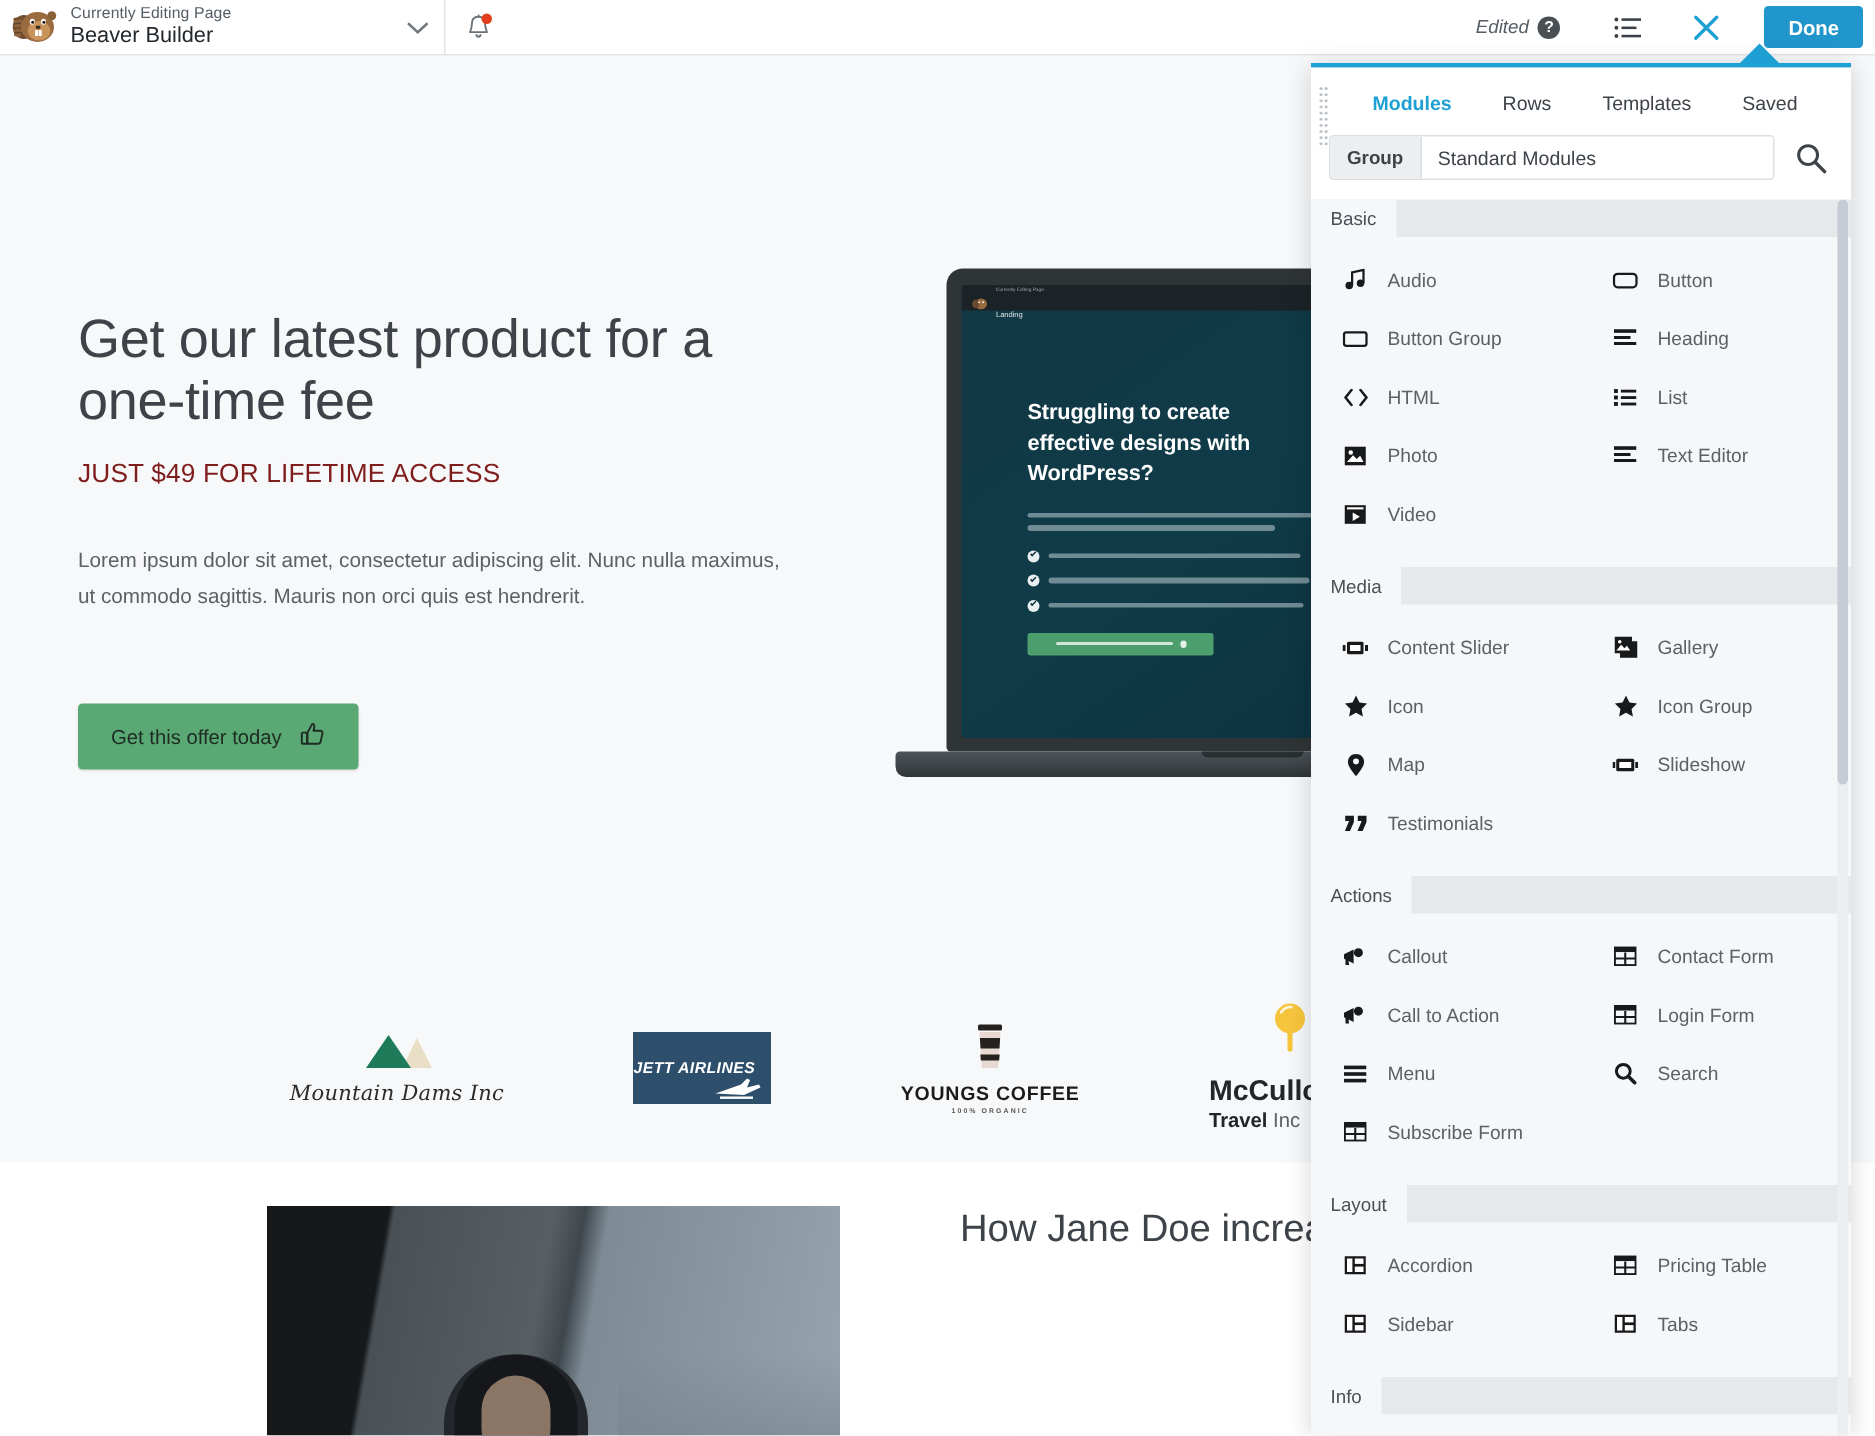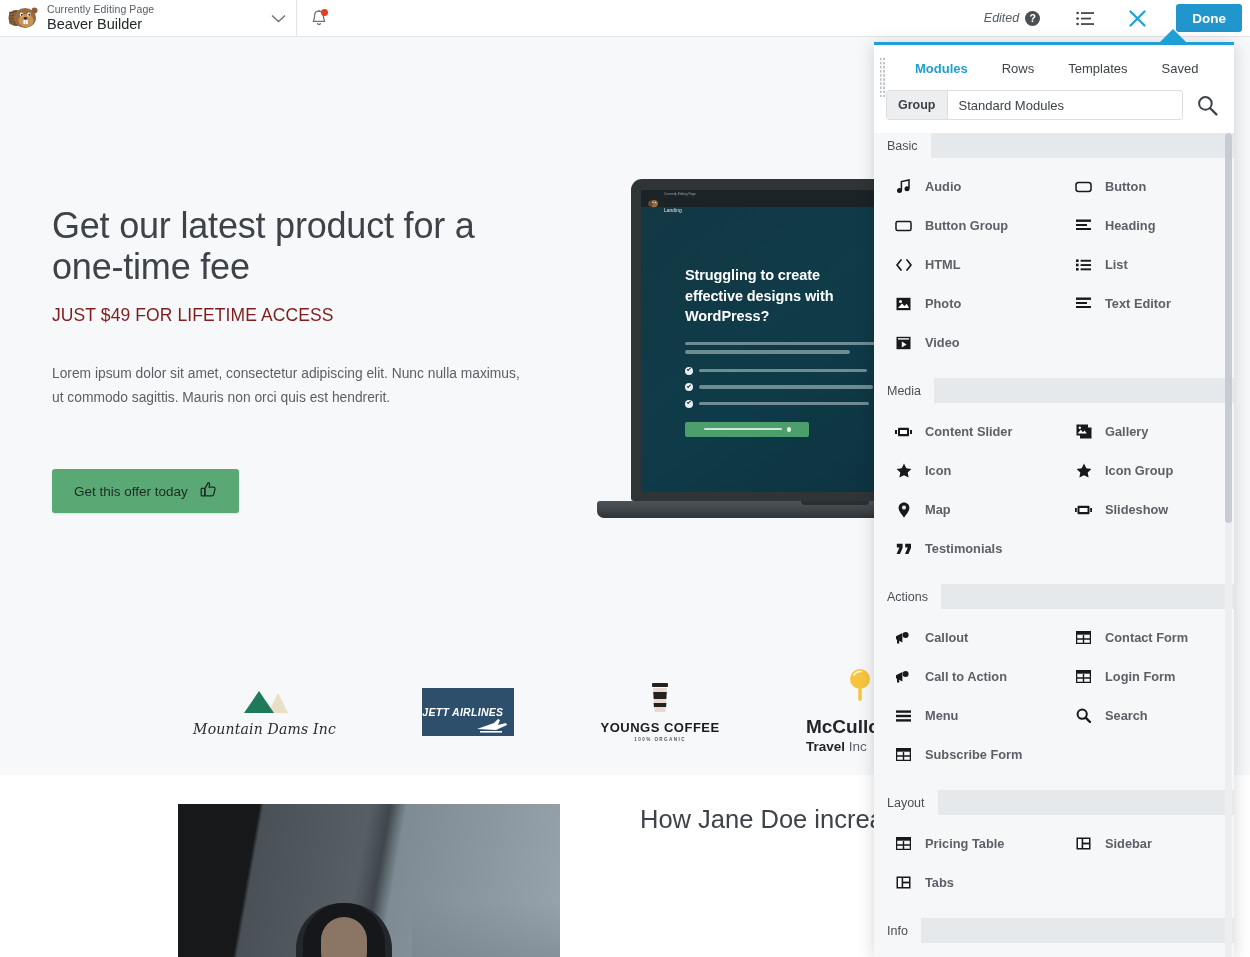--- a/index.html
+++ b/index.html
@@ -248,21 +248,21 @@
   .p-sec-hdr { background: #e6e9ec; height: 25px; display: flex; align-items: stretch; }
   .p-sec-hdr span {
     background: #f6f7f8; display: flex; align-items: center; padding: 0 13px;
     font-size: 12.5px; color: #4a5057;
   }
   .p-grid {
     display: grid; grid-template-columns: 1fr 1fr; padding: 9px 0 16px 0;
   }
   .p-item {
     display: flex; align-items: center; gap: 13px; height: 39px;
-    padding-left: 21px; cursor: grab; font-size: 12.8px; color: #5b6167; font-weight: bold;
+    padding-left: 21px; cursor: grab; font-size: 12.8px; color: #5b6167;
   }
   .p-item .ico {
     width: 17px; display: flex; align-items: center; justify-content: center;
     color: #17191b; flex: none;
   }
   .p-sbar {
     position: absolute; right: 2px; top: 0; width: 7px; height: 100%;
     background: #eceef0;
   }
   .p-sthumb {
@@ -753,20 +753,31 @@
           </div>
       </div>
 
       <div class="p-sec-hdr">
           <span>Layout</span>
         </div>
       <div class="p-grid">
         <div class="p-item">
             <span class="ico">
               <svg width="15" height="13" viewBox="0 0 15 13">
+                <rect x="0.5" y="0.5" width="14" height="12" fill="#17191b"></rect>
+                <rect x="2" y="2" width="3.6" height="9" fill="#fff"></rect>
+                <rect x="7.2" y="2" width="5.8" height="3.6" fill="#fff"></rect>
+                <rect x="7.2" y="7.4" width="5.8" height="3.6" fill="#fff"></rect>
+              </svg>
+            </span>
+            <span>Accordion</span>
+          </div>
+        <div class="p-item">
+            <span class="ico">
+              <svg width="15" height="13" viewBox="0 0 15 13">
                 <rect x="0.5" y="0.5" width="14" height="12" fill="none" stroke="#17191b" stroke-width="1.5"></rect>
                 <rect x="0.5" y="0.5" width="14" height="3.2" fill="#17191b"></rect>
                 <path d="M7.5 4 V12.5 M0.5 8 H14.5" stroke="#17191b" stroke-width="1.4"></path>
               </svg>
             </span>
             <span>Pricing Table</span>
           </div>
         <div class="p-item">
             <span class="ico">
               <svg width="15" height="13" viewBox="0 0 15 13">

